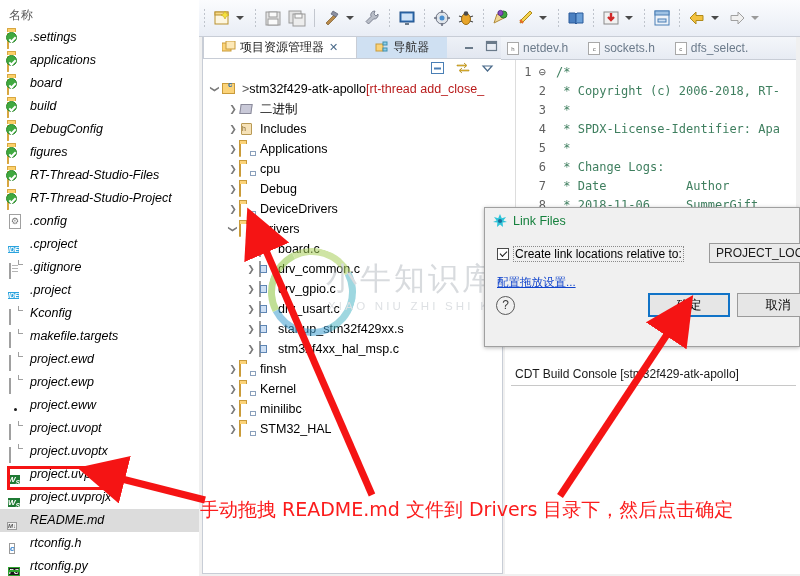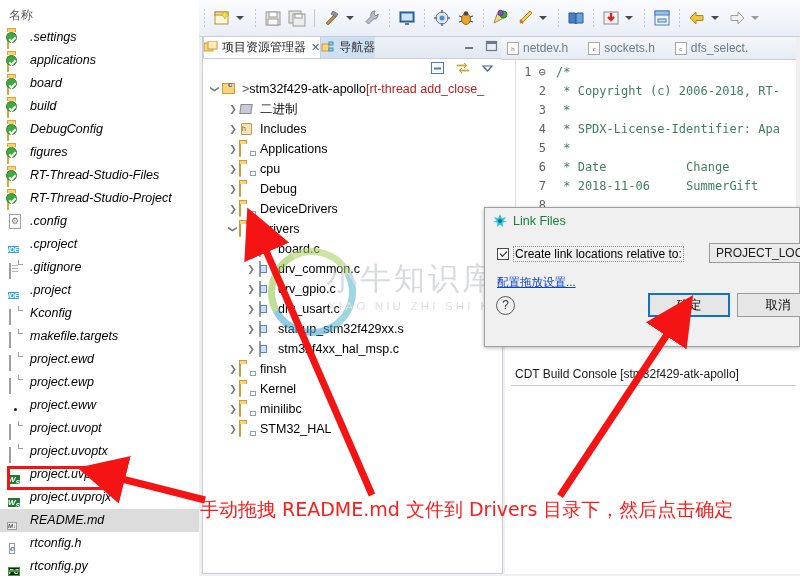--- a/index.html
+++ b/index.html
@@ -133,21 +133,21 @@
   
   #view-pe{
     position:absolute;left:3px;top:36px;width:301px;height:538px;
     background:#fff;border:1px solid #c8cdd6;box-sizing:border-box;
   }
   #pe-tabs{
     height:21px;background:linear-gradient(#eef1f7,#e2e7f0);
     border-bottom:1px solid #c8cdd6;display:flex;align-items:flex-end;position:relative;
   }
   .petab{
-    height:21px;display:flex;align-items:center;padding:0 0;font-size:12px;
+    height:21px;display:flex;align-items:center;padding:0 18px;font-size:12px;
     color:#1d1d1d;
   }
   .petab.active{background:#fff;border-top:1px solid #c8cdd6;border-left:1px solid #c8cdd6;border-right:1px solid #c8cdd6;}
   .petab.inactive{background:#cfe0f2;color:#2a2a2a;}
   .tabclose{color:#4a6a8a;margin-left:5px;font-size:11px;}
   .tabicon{width:14px;height:13px;margin-right:4px;position:relative;}
   #pe-minmax{position:absolute;right:4px;top:3px;display:flex;gap:9px;}
   .wbtn{width:13px;height:12px;position:relative;}
   #pe-toolrow{
     height:20px;background:#fff;display:flex;justify-content:flex-end;align-items:center;
@@ -753,21 +753,21 @@
       <div id="ed-lines">
           <div>1 ⊖</div>
           <div>2</div>
           <div>3</div>
           <div>4</div>
           <div>5</div>
           <div>6</div>
           <div>7</div>
           <div>8</div>
         </div>
-      <div id="ed-code"><div>/*</div><div> * Copyright (c) 2006-2018, RT-</div><div> *</div><div> * SPDX-License-Identifier: Apa</div><div> *</div><div> * Date           Change</div><div> * 2018-11-06     SummerGift</div></div>
+      <div id="ed-code"><div>/*</div><div> * Copyright (c) 2006-2018, RT-</div><div> *</div><div> * SPDX-License-Identifier: Apa</div><div> *</div><div> * Change Logs:</div><div> * Date           Author</div><div> * 2018-11-06     SummerGift</div></div>
     </div>
   </div>
 
   <div id="view-con">
     <div id="con-title">CDT Build Console [stm32f429-atk-apollo]</div>
     <div id="con-rule"></div>
   </div>
 </div>
 
 <div id="watermark">

